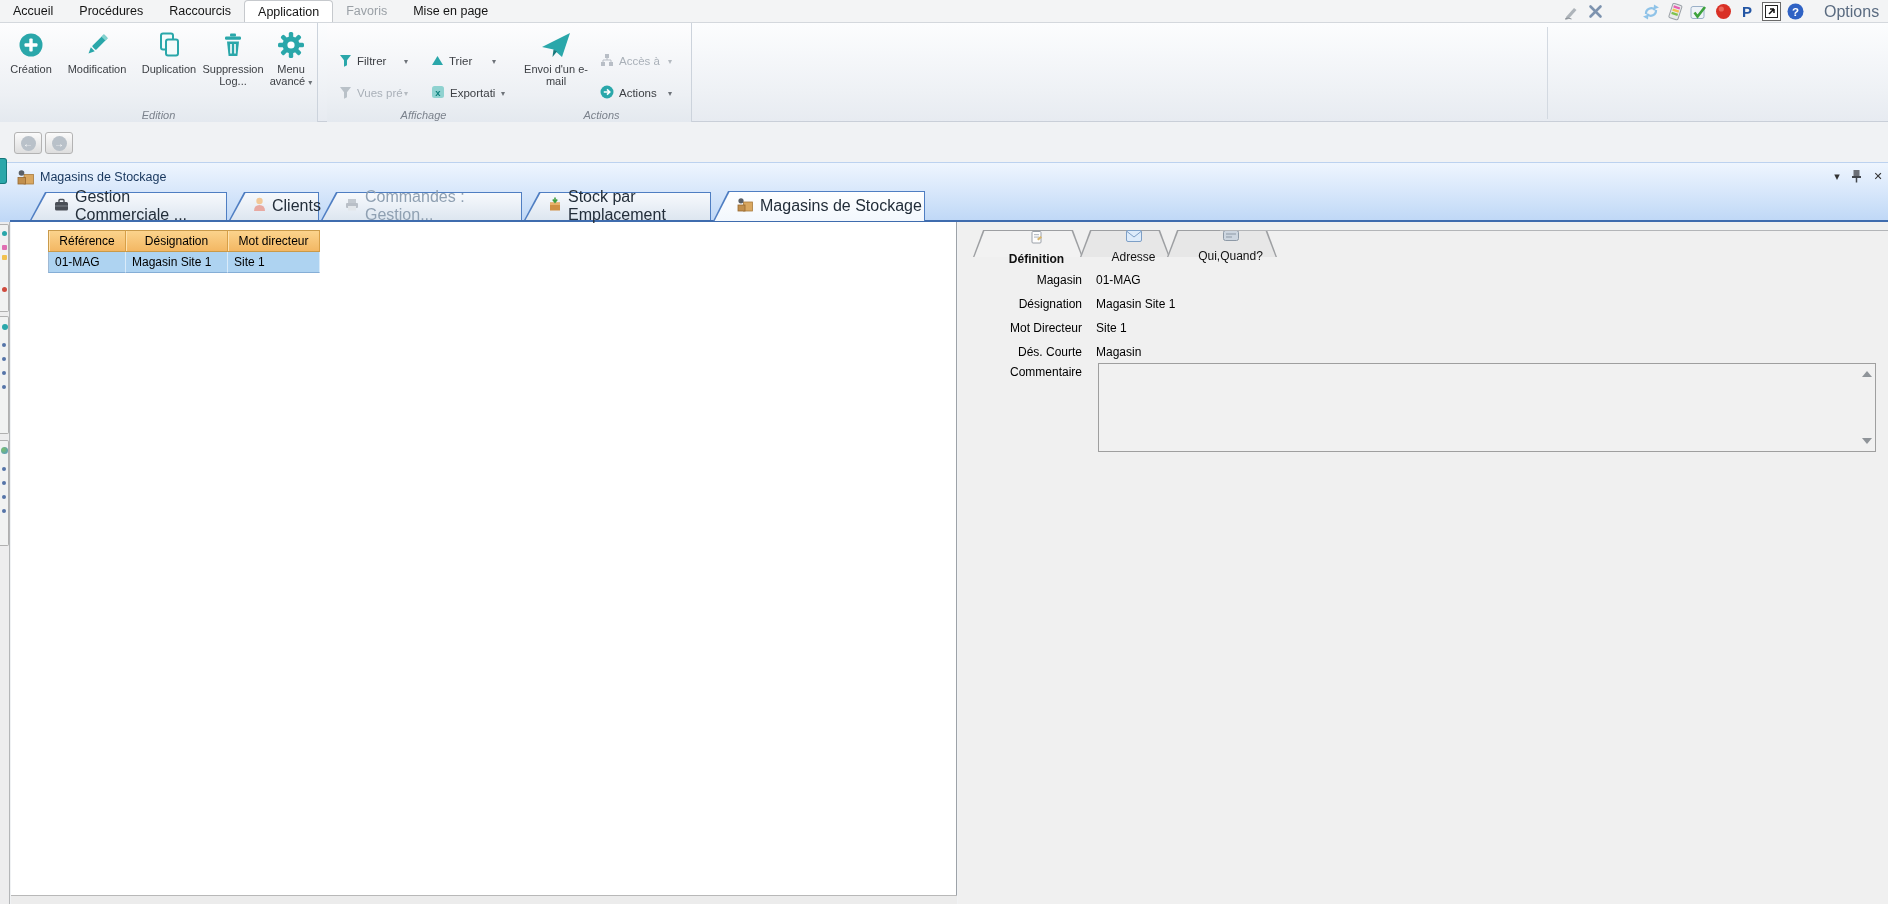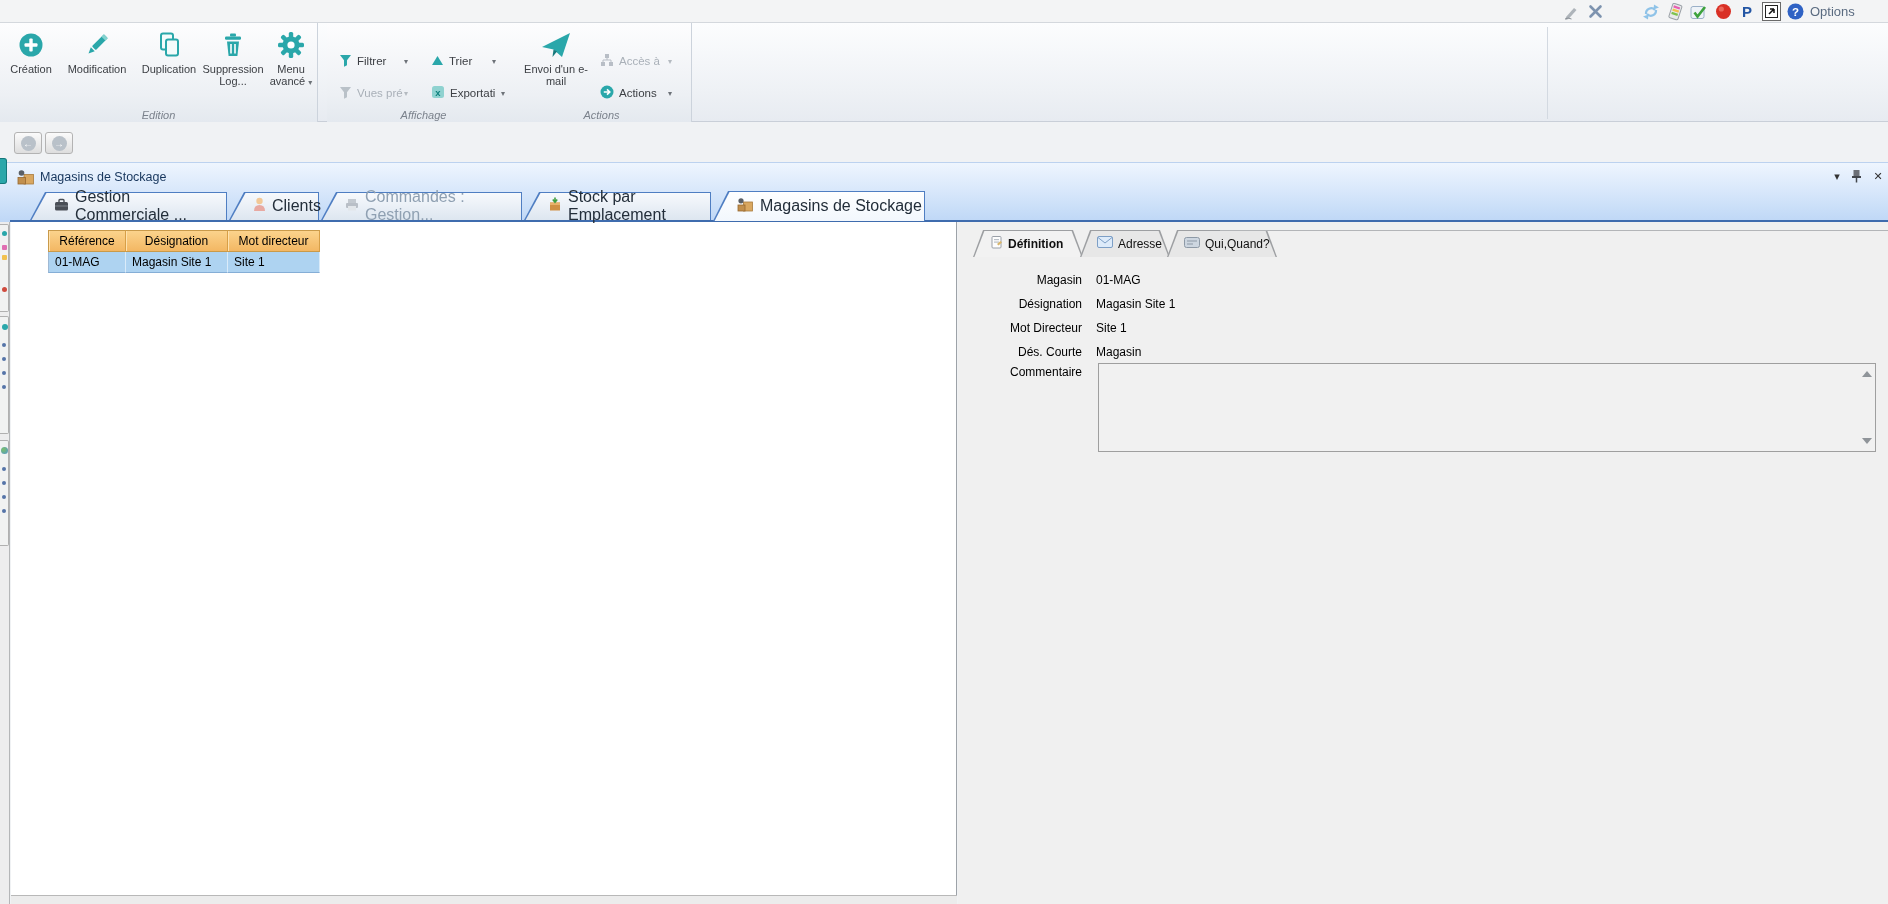--- a/index.html
+++ b/index.html
@@ -12,21 +12,21 @@
   .menu-items { position:absolute; left:0; top:0; height:22px; display:flex; }
   .menu-item { padding:4px 13px 3px; font-size:12.5px; color:#141414; white-space:nowrap; cursor:default; }
   .menu-item.active { background:#fff; border:1px solid #c6c9cd; border-bottom:none; border-radius:4px 4px 0 0; position:relative; z-index:3; }
   .menu-item.disabled { color:#9aa0a6; }
 
   
   .quickbar { position:absolute; top:1px; left:1560px; height:21px; display:flex; align-items:center; }
   .qicon { width:22px; height:20px; display:flex; align-items:center; justify-content:center; margin-right:2px; }
   .qgap { width:32px; }
   .q-p { font-weight:bold; color:#2456a4; font-size:15px; }
-  .q-options { font-size:13px; color:#5a6b80; white-space:nowrap; margin-left:2px; }
+  .q-options { font-size:16px; color:#5a6b80; white-space:nowrap; margin-left:16px; }
 
   
   .ribbon { position:absolute; top:22px; left:0; width:1888px; height:100px;
             background:linear-gradient(#fcfdfe, #eef1f5 70%, #e7ebf1); border-bottom:1px solid #c9cfd8; border-top:1px solid #d4d8dd; }
   .rgroup { position:absolute; top:0; height:99px; border-right:1px solid #ccd3dc; background:linear-gradient(#fdfdfe, #edf0f4 72%, #e4e9ef); }
   .rgroup-label { position:absolute; bottom:1px; left:0; right:0; text-align:center; font-style:italic; font-size:11px; color:#7b828c; }
   .bigbtn { position:absolute; top:7px; text-align:center; font-size:11px; color:#3d4045; line-height:12px; cursor:default; }
   .bigbtn svg { display:block; margin:0 auto 3px auto; }
   .smallbtn { position:absolute; height:16px; display:flex; align-items:center; gap:5px; font-size:11.5px; color:#3d4045; white-space:nowrap; }
   .smallbtn.disabled { color:#a9b0b8; }
@@ -79,37 +79,45 @@
   .gdata .gcell { height:21px; line-height:20px; font-size:12px; color:#000; padding-left:6px;
        background:#aed3f1; border-bottom:1px solid #85aed6; border-right:1px solid rgba(255,255,255,0.55); }
   .gdata .gcell:first-child { border-left:1px solid #9fb9d4; }
 
   
   .panel { position:absolute; top:222px; left:958px; width:930px; height:682px; background:#f0f0f0; }
   .ptab { position:absolute; top:8px; height:27px; }
   .ptab .shape  { position:absolute; inset:0; background:#9d9fa2; clip-path:polygon(10px 0, calc(100% - 10px) 0, 100% 100%, 0 100%); }
   .ptab .shapein{ position:absolute; inset:0; background:#e7e7e7; clip-path:polygon(11.4px 1px, calc(100% - 11.4px) 1px, calc(100% - 1.4px) 100%, 1.4px 100%); }
   .ptab.active .shapein { background:#f2f2f2; }
-  .ptab .tcontent { position:absolute; inset:0; display:flex; align-items:center; gap:5px; padding-left:17px; font-size:12px; color:#111; }
+  .ptab .tcontent { position:absolute; inset:0; display:flex; align-items:center; gap:5px; padding-left:17px; font-size:12px; color:#111;flex-direction:column; }
   .ptab.active .tcontent { font-weight:bold; }
   .ptab-topline { position:absolute; top:8px; left:262px; width:668px; height:1px; background:#b3b5b8; }
 
   .flabel { position:absolute; left:0; width:124px; text-align:right; font-size:12px; color:#000; }
   .fvalue { position:absolute; left:138px; font-size:12px; color:#000; white-space:nowrap; }
   .comment { position:absolute; left:140px; top:141px; width:778px; height:89px; background:#f1f1f1; border:1px solid #9f9f9f; }
   .scr-up, .scr-dn { position:absolute; right:3px; width:0; height:0; border-left:5px solid transparent; border-right:5px solid transparent; }
   .scr-up { top:7px; border-bottom:6px solid #8f9499; }
   .scr-dn { bottom:7px; border-top:6px solid #8f9499; }
 </style>
 </head>
 <body>
 
 <div id="screen">
 
   <div class="menubar">
+    <div class="menu-items">
+      <div class="menu-item">Accueil</div>
+      <div class="menu-item">Procédures</div>
+      <div class="menu-item">Raccourcis</div>
+      <div class="menu-item active">Application</div>
+      <div class="menu-item disabled">Favoris</div>
+      <div class="menu-item">Mise en page</div>
+    </div>
 
     <div class="quickbar">
       <span class="qicon">
         <svg width="17" height="16">
             <path d="M3 13 l8 -9 2.5 2 -8 9 -3 1 z" fill="#aeb4ba"></path>
             <path d="M2 15 q3 -2 6.5 0" stroke="#8a9096" fill="none"></path>
           </svg>
       </span>
       <span class="qicon">
         <svg width="15" height="15">

